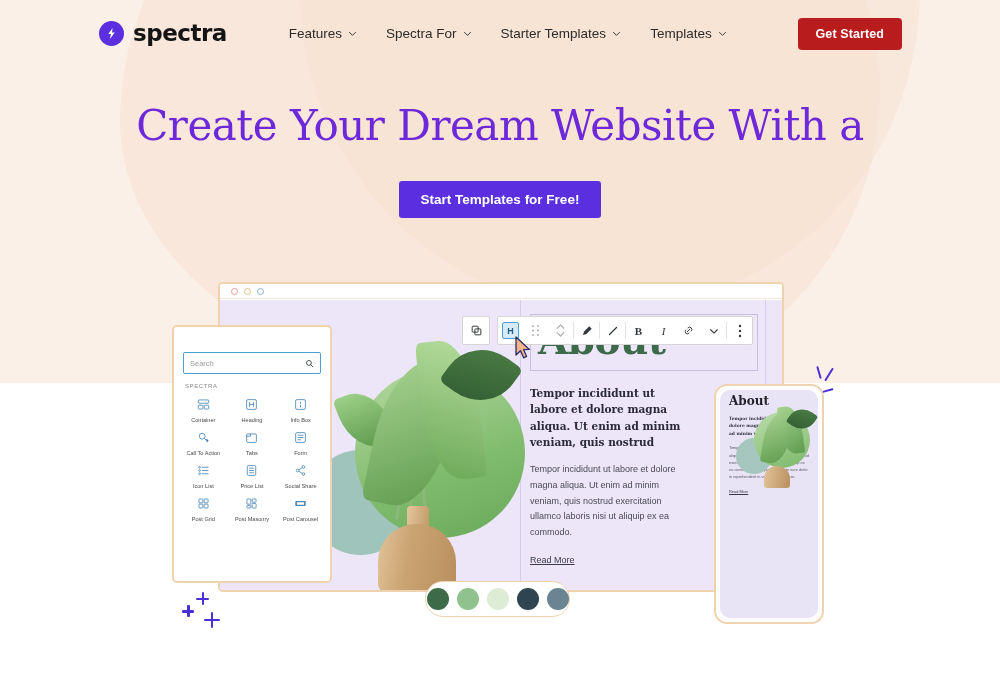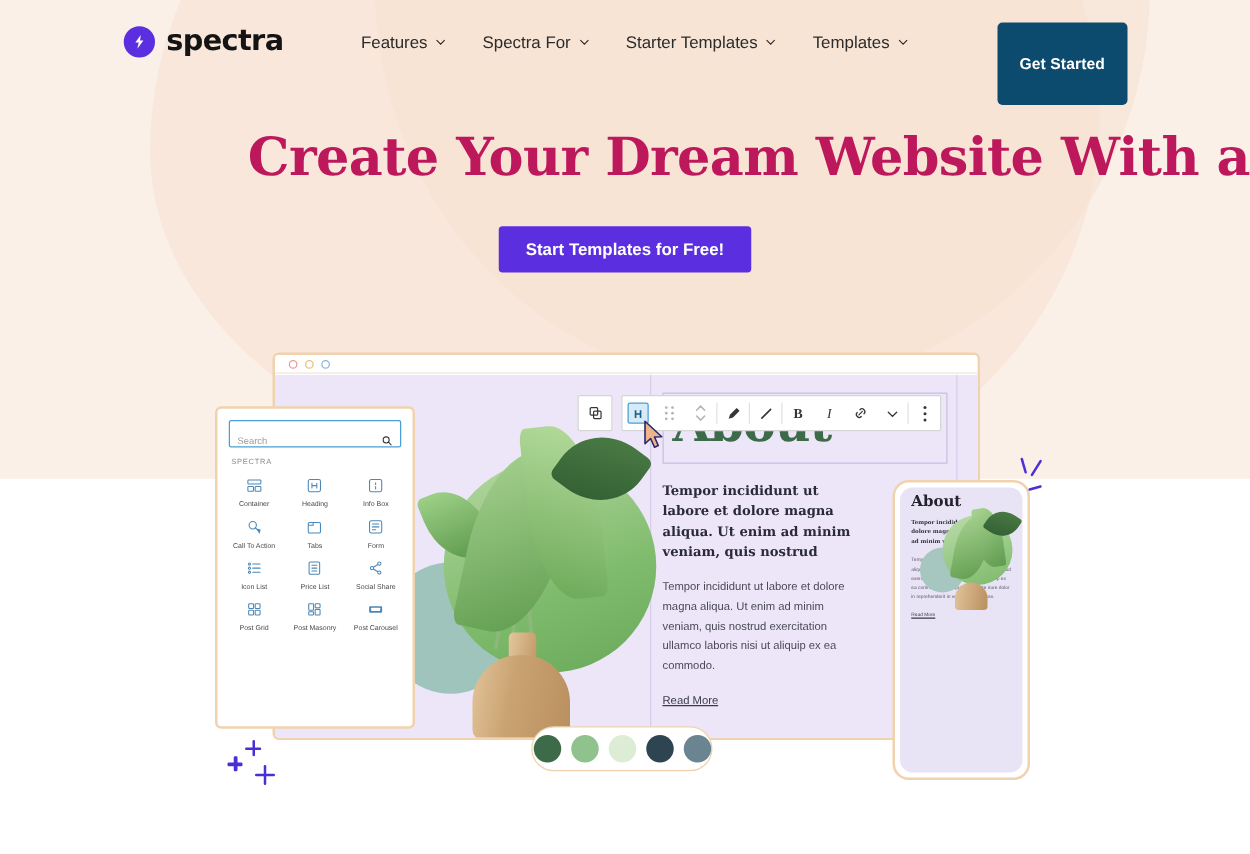--- a/index.html
+++ b/index.html
@@ -43,32 +43,31 @@
     font-family:"DejaVu Sans", sans-serif;
   }
   .nav { display:flex; align-items:center; gap:29px; margin-left:62px; }
   .nav-item {
     display:flex; align-items:center; gap:6px; cursor:pointer;
     font-size:13.5px; color:#2b2b2b;
   }
   .chev { width:9px; height:9px; display:block; }
   .get-started {
     position:absolute; right:98px; top:18px;
-    background:#0c4a6e; color:#fff; font-size:12.5px; font-weight:bold;
-    padding:26px 18px; border-radius:4px; border:none; cursor:pointer;
+    background:#b91c1c; color:#fff; font-size:12.5px; font-weight:bold;
+    padding:9px 18px; border-radius:4px; border:none; cursor:pointer;
     letter-spacing:.1px;
   }
 
   
   .hero { position:absolute; left:0; top:104px; width:1000px; text-align:center; z-index:20; }
   .hero h1 {
     font-family:"DejaVu Serif", serif;
-    font-size:42px; font-weight:bold; color:#be185d; line-height:1.07;
+    font-size:42px; font-weight:normal; color:#6d28d9; line-height:1.07;
     letter-spacing:-.5px;
-    text-align:right;
   }
   .hero h1 .l2 { display:block; }
   .cta {
     margin-top:32px; display:inline-block;
     background:#5b2ee0; color:#fff; font-size:13.5px; font-weight:bold;
     padding:11px 22px; border-radius:3px; border:none; cursor:pointer;
   }
 
   
   .comp { position:absolute; left:0; top:0; width:1000px; height:683px; z-index:25; }
@@ -165,22 +164,22 @@
   }
   .cursor-ptr { position:absolute; left:514px; top:336px; z-index:34; }
 
   
   .inserter {
     position:absolute; left:172px; top:325px; width:160px; height:258px;
     background:#fff; border:2px solid #f0d3ae; border-radius:5px;
     z-index:30; overflow:hidden;
   }
   .ins-search {
-    margin:9px 9px 0 9px; height:22px; border:1.4px solid #4b9fd4; border-radius:2px;
-    display:flex; align-items:flex-end; padding:0 6px; justify-content:space-between;
+    margin:25px 9px 0 9px; height:22px; border:1.4px solid #4b9fd4; border-radius:2px;
+    display:flex; align-items:center; padding:0 6px; justify-content:space-between;
   }
   .ins-search span { font-size:7.5px; color:#9a9a9a; }
   .ins-tabs { display:flex; margin-top:9px; border-bottom:1px solid #e6e6e6; }
   .ins-tab {
     flex:1; text-align:center; font-size:7.5px; color:#4a4a4a; padding:5px 0 6px 0;
     cursor:pointer;
   }
   .ins-tab.active { color:#1b1b1b; font-weight:bold; border-bottom:2.5px solid #2c5f8a; }
   .ins-section { font-size:6px; color:#8a8a8a; letter-spacing:.6px; padding:9px 0 0 11px; }
   .ins-grid {

